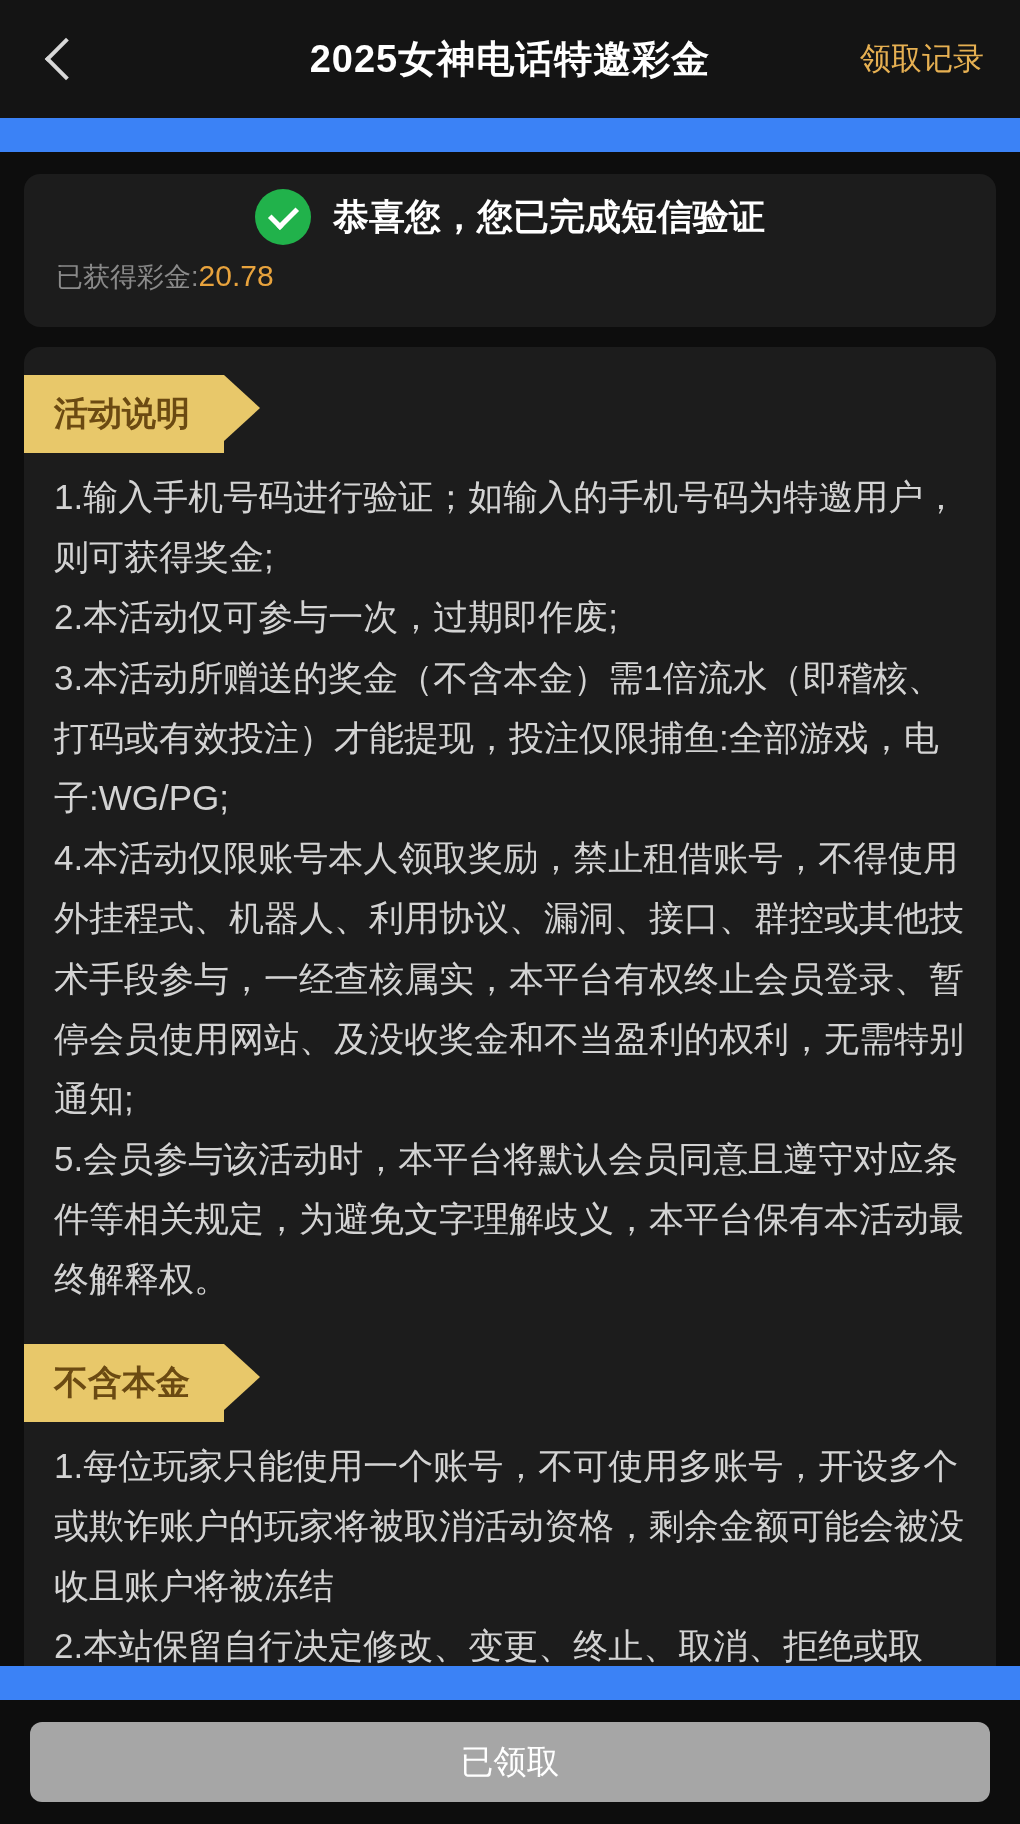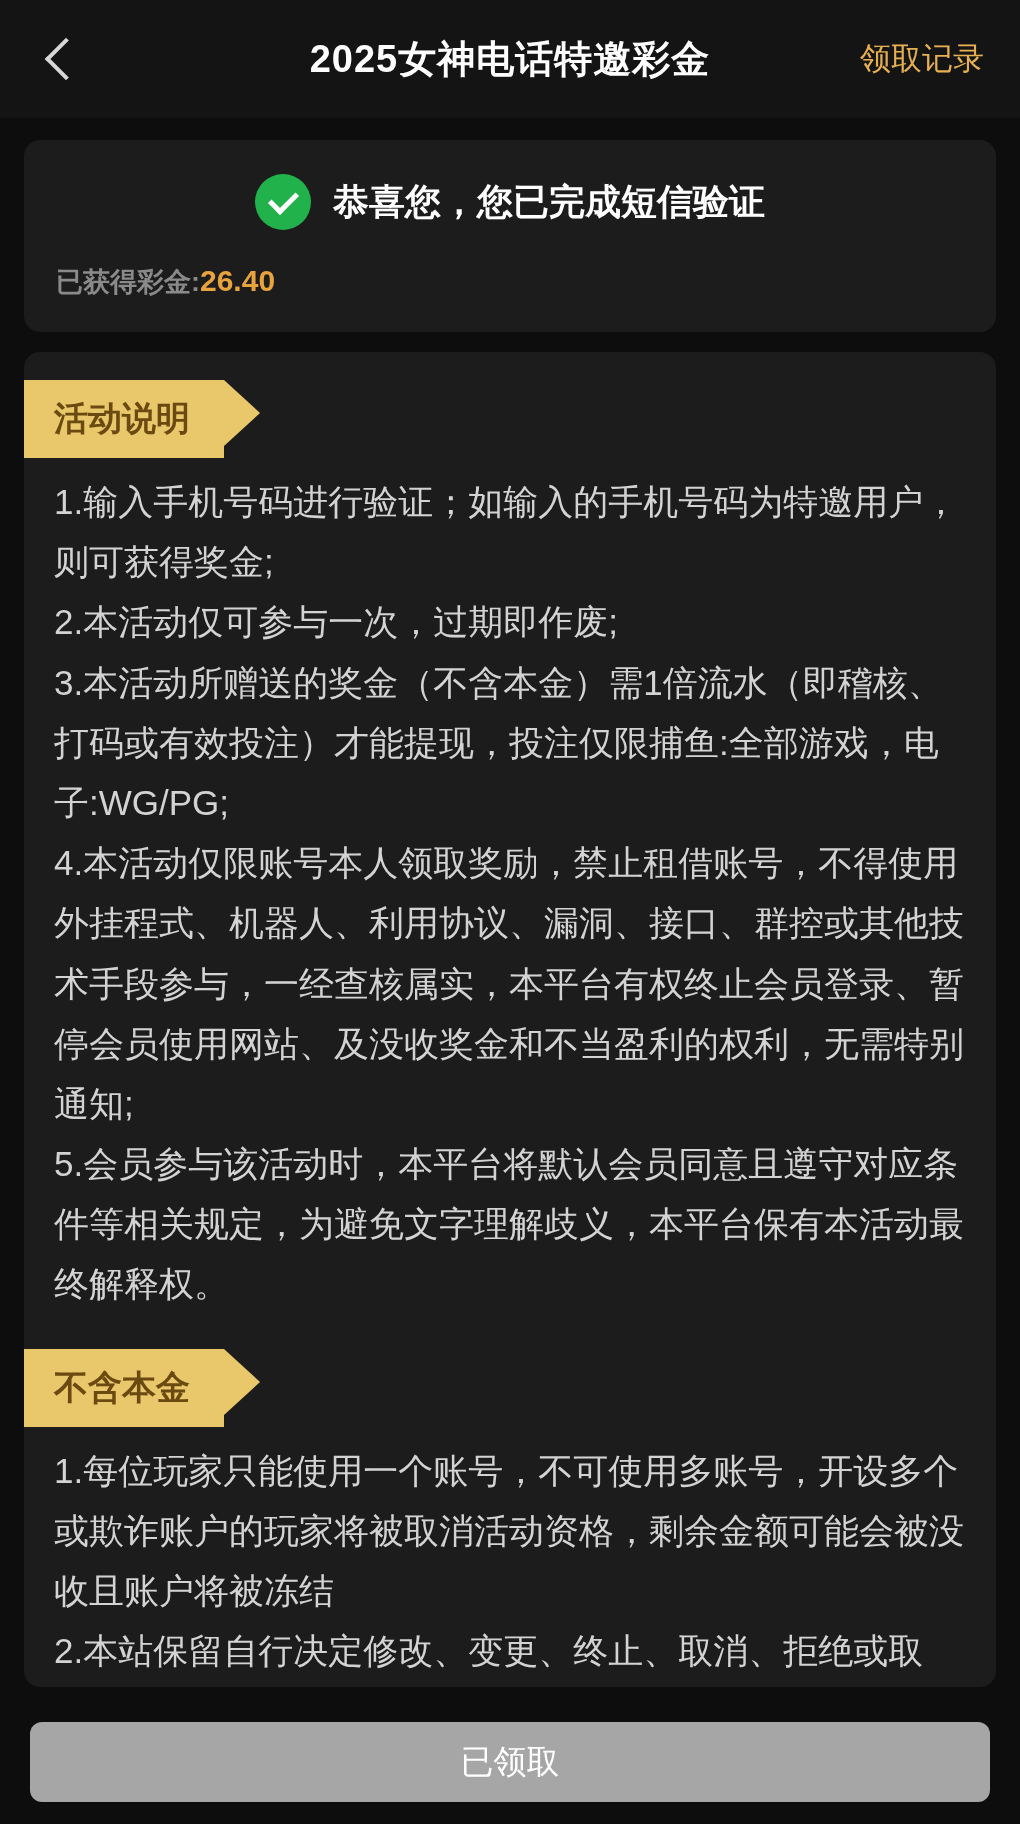--- a/index.html
+++ b/index.html
@@ -16,20 +16,21 @@
     position: relative;
   }
   .phone {
     position: absolute;
     left: 0; top: 0;
     width: 1020px;
     height: 1824px;
     background: #3b82f6;
     display: flex;
     flex-direction: column;
+    gap: 34px;
   }
   
   .header {
     height: 118px;
     min-height: 118px;
     background: #141414;
     display: flex;
     align-items: center;
     position: relative;
     padding: 0 36px;
@@ -78,21 +79,21 @@
     background: #0d0d0d;
   }
   .card {
     background: #1c1c1c;
     border-radius: 16px;
     margin-bottom: 20px;
     box-sizing: border-box;
   }
   
   .status-card {
-    padding: 34px 32px 32px 32px;
+    padding: 15px 32px 32px 32px;
   }
   .status-row {
     display: flex;
     align-items: center;
     justify-content: center;
     gap: 22px;
   }
   .check-circle {
     width: 56px;
     height: 56px;
@@ -110,26 +111,25 @@
     border-bottom: 5px solid #ffffff;
     transform: rotate(-45deg);
     margin-top: -6px;
   }
   .status-text {
     font-size: 36px;
     font-weight: bold;
     color: #ffffff;
   }
   .amount-row {
-    margin-top: 34px;
+    margin-top: 14px;
     font-size: 27px;
     color: #8a8a8a;
     display: flex;
     align-items: baseline;
-    font-weight: bold;
   }
   .amount-value {
     color: #e8a33d;
     font-size: 30px;
   }
   
   .info-card {
     padding: 0 0 0 0;
     overflow: hidden;
   }
@@ -207,21 +207,21 @@
 
     <div class="card status-card">
       <div class="status-row">
         <div class="check-circle">
           <div class="check-mark"></div>
         </div>
         <div class="status-text">恭喜您，您已完成短信验证</div>
       </div>
       <div class="amount-row">
         <span>已获得彩金:</span>
-        <span class="amount-value">26.40</span>
+        <span class="amount-value">20.78</span>
       </div>
     </div>
 
     <div class="card info-card">
 
       <div class="ribbon-wrap">
         <div class="ribbon">活动说明</div>
       </div>
       <div class="body-text">1.输入手机号码进行验证；如输入的手机号码为特邀用户，则可获得奖金;
 2.本活动仅可参与一次，过期即作废;

